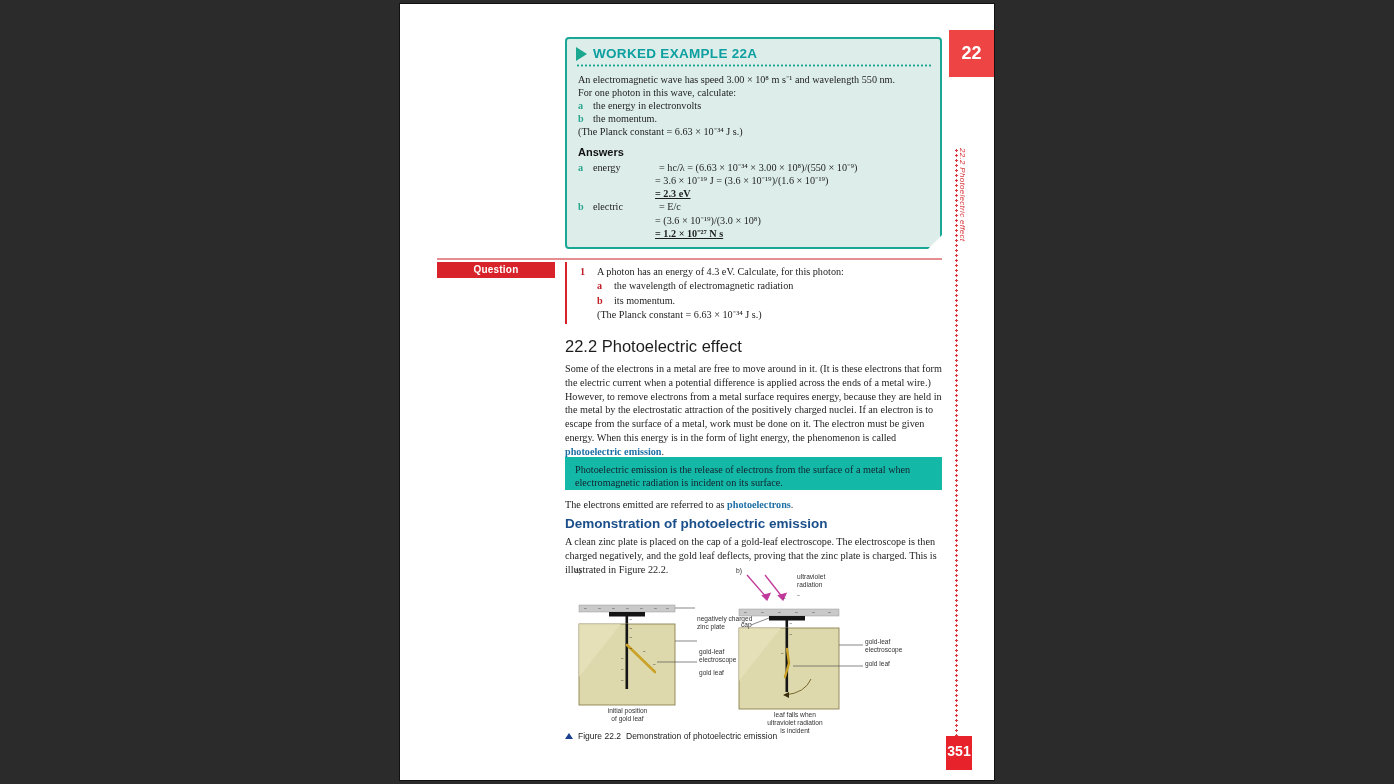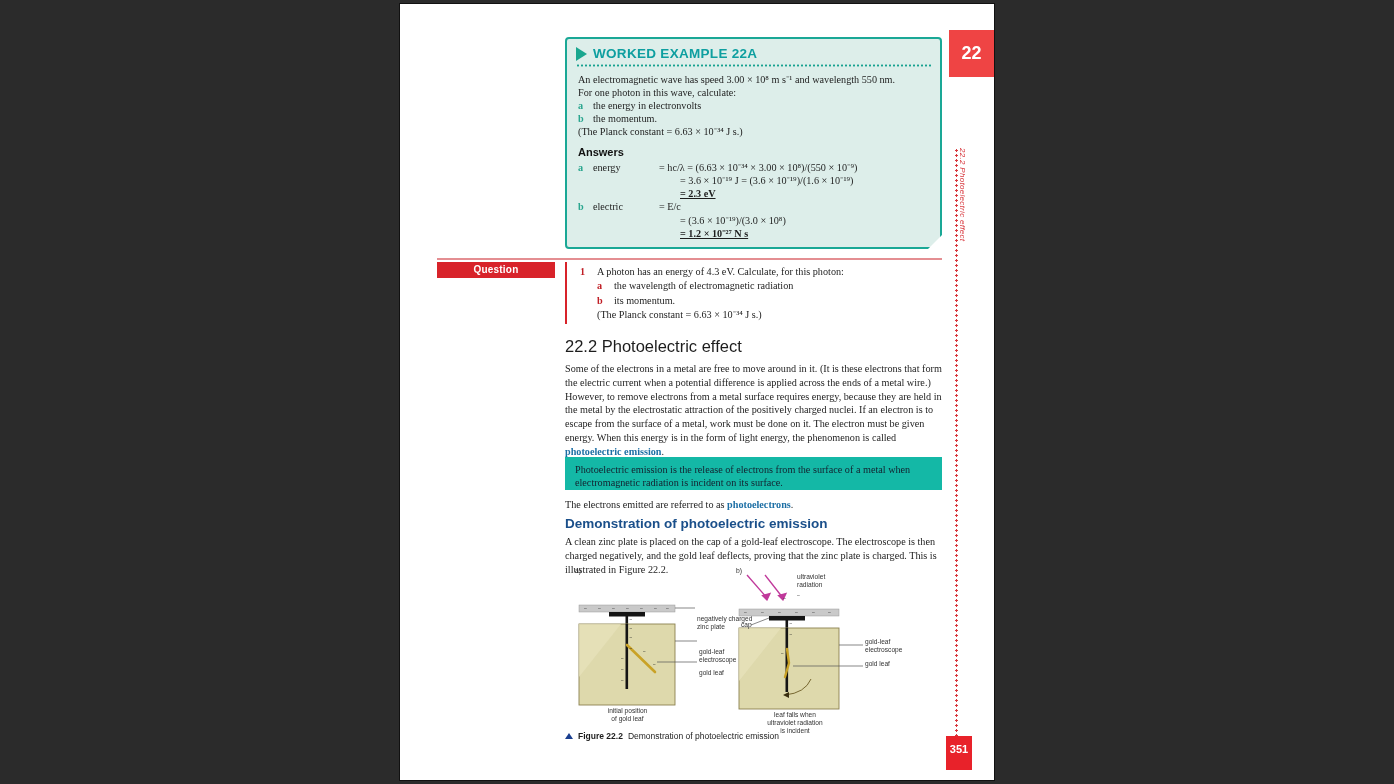--- a/index.html
+++ b/index.html
@@ -56,21 +56,21 @@
   .we-list-row { display: flex; gap: 6px; }
   .we-list-row .lbl { width: 9px; flex: 0 0 9px; }
   .answers-h {
     font-family: "Liberation Sans", sans-serif; font-weight: bold;
     font-size: 11px; color: #111; margin: 7px 0 2px 0;
   }
   .ans-row { display: flex; gap: 6px; align-items: flex-start; }
   .ans-row .lbl { width: 9px; flex: 0 0 9px; }
   .ans-term { width: 60px; flex: 0 0 60px; }
   .ans-eq { white-space: nowrap; }
-  .ans-cont { margin-left: 102px; }
+  .ans-cont { margin-left: 77px; }
   .bold { font-weight: bold; text-decoration: underline; }
 
   
   .q-rule {
     position: absolute; left: 37px; top: 254px; width: 505px; height: 2px;
     background: #e48e92;
   }
   .q-label {
     position: absolute; left: 37px; top: 258px; width: 118px; height: 16px;
     background: #d8232a; color: #fff;
@@ -130,21 +130,21 @@
   .caption {
     position: absolute; left: 165px; top: 727px;
     font-size: 8.5px; color: #1d1d1d;
     display: flex; align-items: center; gap: 5px;
   }
   .cap-tri {
     width: 0; height: 0;
     border-left: 4px solid transparent; border-right: 4px solid transparent;
     border-bottom: 6px solid #1a3f8f;
   }
-  .caption .cap-b { font-weight: bold; }
+  .caption .cap-b { font-weight: normal; }
 
   
   .chap-tab {
     position: absolute; left: 949px; top: 30px; width: 45px; height: 47px;
     background: #ef4444; color: #fff;
     font-size: 18px; font-weight: bold;
     display: flex; align-items: center; justify-content: center;
   }
   .run-head {
     position: absolute; left: 958px; top: 148px;
@@ -154,21 +154,21 @@
     white-space: nowrap;
   }
   .run-dots {
     position: absolute; left: 955px; top: 148px; width: 3px; height: 600px;
     background-image: radial-gradient(circle, #d8383e 1px, transparent 1.2px);
     background-size: 3px 5px; background-repeat: repeat-y;
   }
   .pg-num {
     position: absolute; left: 946px; top: 736px; width: 26px; height: 34px;
     background: #e8222a; color: #fff;
-    font-size: 11px; font-weight: bold;
+    font-size: 14px; font-weight: bold;
     display: flex; align-items: flex-start; justify-content: center;
     padding-top: 7px;
   }
 </style>
 </head>
 <body>
 
 <div id="viewport">
   <div id="page">
 

